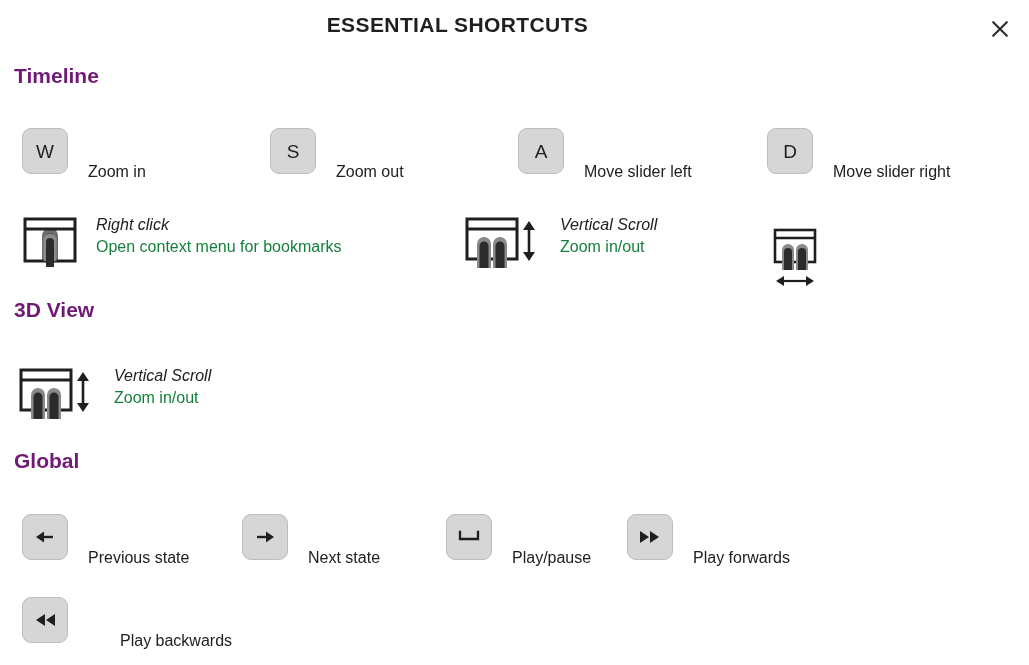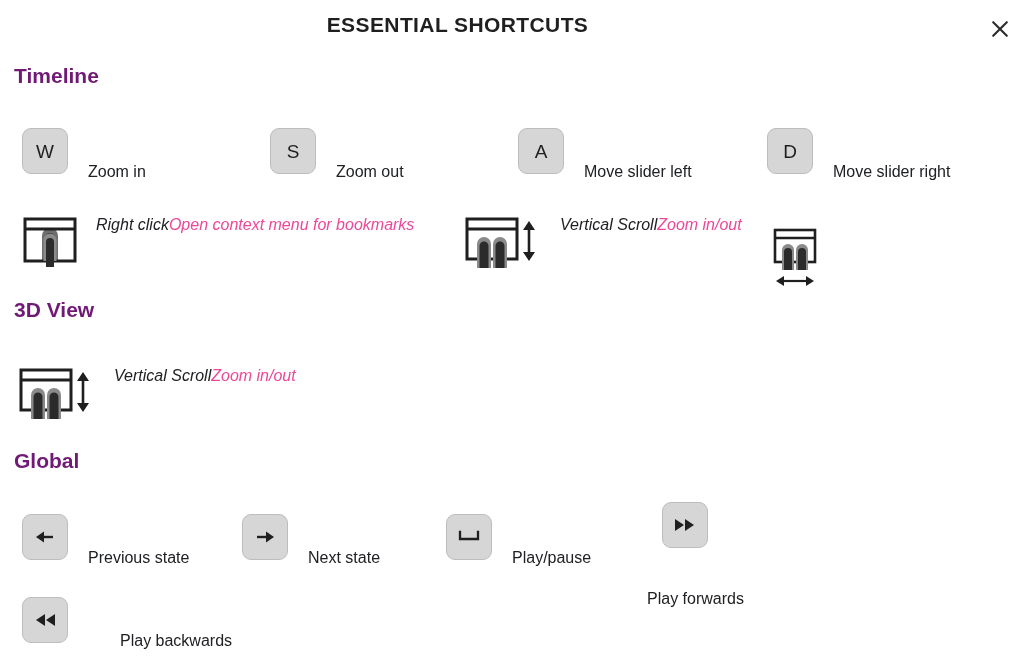--- a/index.html
+++ b/index.html
@@ -96,36 +96,35 @@
   
   .gesture { align-items: flex-start; padding-top: 0; }
   .gesture-icon {
     flex: 0 0 auto;
     display: block;
     margin-top: 2px;
   }
   .gesture-text {
     margin-left: 18px;
     display: flex;
-    flex-direction: row;
+    flex-direction: column;
     justify-content: center;
   }
   .gesture-title {
     font-size: 16px;
     font-style: italic;
     color: #202124;
     line-height: 22px;
     white-space: nowrap;
   }
   .gesture-desc {
     font-size: 16px;
-    color: #ec4899;
+    color: #15803d;
     line-height: 22px;
     white-space: nowrap;
-    font-style: italic;
   }
 </style>
 </head>
 <body>
 
 <div id="dialog-title">ESSENTIAL SHORTCUTS</div>
 
 <button id="close-button">
   <span>
     <svg width="20" height="20" viewBox="0 0 20 20" aria-hidden="true">
@@ -296,21 +295,21 @@
     <div class="keycap">
       <span>
         <svg width="26" height="20" viewBox="0 0 26 20" aria-hidden="true">
           <path d="M4 5 v7 h18 v-7" fill="none" stroke="#1f1f1f" stroke-width="2.3" stroke-linecap="square" stroke-linejoin="miter"></path>
         </svg>
       </span>
     </div>
     <div class="item-label">Play/pause</div>
   </div>
 
-  <div class="item" style="left:627px;flex-direction:column;">
+  <div class="item" style="left:627px;">
     <div class="keycap">
       <span>
         <svg width="28" height="20" viewBox="0 0 28 20" aria-hidden="true">
           <path d="M4 4 l9 6 l-9 6 z" fill="#1f1f1f"></path>
           <path d="M14 4 l9 6 l-9 6 z" fill="#1f1f1f"></path>
         </svg>
       </span>
     </div>
     <div class="item-label">Play forwards</div>
   </div>

